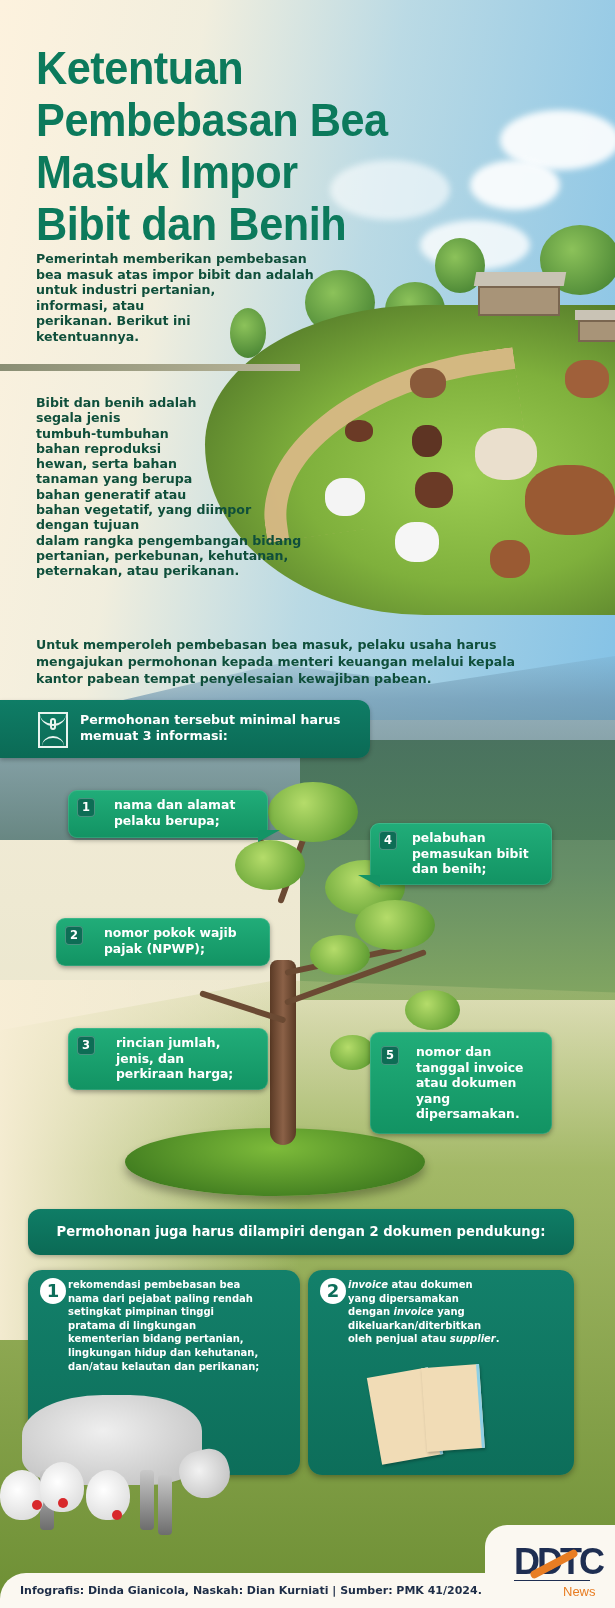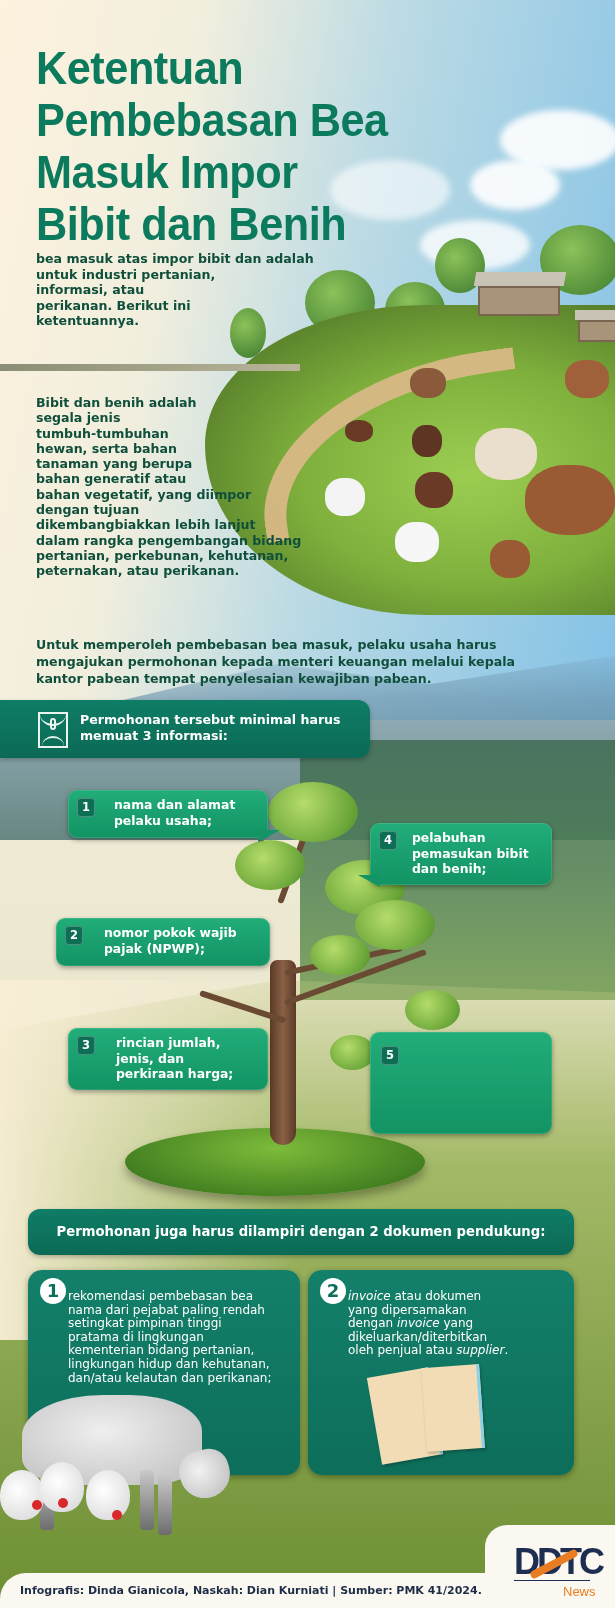--- a/index.html
+++ b/index.html
@@ -62,21 +62,21 @@
   .bubble .txt div{white-space:nowrap}
   .tail-r{position:absolute;width:0;height:0;border-top:12px solid #139466;border-right:22px solid transparent}
   .tail-l{position:absolute;width:0;height:0;border-top:12px solid #139466;border-left:22px solid transparent}
   
   .docs-bar{position:absolute;left:28px;top:1209px;width:546px;height:46px;background:linear-gradient(180deg,#0f7d66,#0b6a55);
     border-radius:12px;box-shadow:0 2px 4px rgba(0,0,0,.25);color:#fff;font-weight:700;font-size:13.2px;line-height:46px;text-align:center;white-space:nowrap}
   .doc-card{position:absolute;top:1270px;height:205px;background:linear-gradient(180deg,#13806a,#0d6e5a);border-radius:14px;
     box-shadow:0 2px 6px rgba(0,0,0,.35)}
   .doc-num{position:absolute;left:12px;top:8px;width:26px;height:26px;border-radius:50%;background:#fff;color:#0d6e5a;
     font-weight:700;font-size:18px;line-height:26px;text-align:center}
-  .doc-text{position:absolute;left:40px;top:20px;color:#fff;font-size:12px;line-height:13.6px;font-weight:400}
+  .doc-text{position:absolute;left:40px;top:8px;color:#fff;font-size:10px;line-height:13.6px;font-weight:700}
   .doc-text div{white-space:nowrap}
   .doc-text i{font-style:italic}
   .paper{position:absolute;background:#f1dcb6;border-right:3px solid #8ed0e6;box-shadow:1px 2px 3px rgba(0,0,0,.25)}
   
   .cow{position:absolute;left:22px;top:1395px;width:180px;height:90px;background:radial-gradient(ellipse at 45% 40%,#efefef,#bcbcbc);border-radius:45% 40% 30% 30%}
   .cow-head{position:absolute;left:180px;top:1450px;width:50px;height:48px;background:radial-gradient(circle at 40% 40%,#f2f2f2,#b8b8b8);border-radius:40% 40% 50% 50%;transform:rotate(-15deg)}
   .cow-leg{position:absolute;width:14px;height:60px;background:linear-gradient(180deg,#c9c9c9,#6d6d6d);border-radius:4px}
   .hen{position:absolute;width:44px;height:50px;background:radial-gradient(circle at 40% 40%,#ffffff,#d4d4d4);border-radius:50% 50% 45% 45%}
   .comb{position:absolute;width:10px;height:10px;background:#d8282b;border-radius:50%}
   .footer{position:absolute;left:0;top:1573px;width:615px;height:35px;background:#fbf8f1;border-radius:26px 0 0 0}
@@ -125,38 +125,39 @@
 </div>
 
 <div class="title">
   <div>Ketentuan</div>
   <div>Pembebasan Bea</div>
   <div>Masuk Impor</div>
   <div>Bibit dan Benih</div>
 </div>
 
 <div class="intro">
+  <div class="intro-line">Pemerintah memberikan pembebasan</div>
   <div class="intro-line">bea masuk atas impor bibit dan adalah</div>
   <div class="intro-line">untuk industri pertanian,</div>
   <div class="intro-line">informasi, atau</div>
   <div class="intro-line">perikanan. Berikut ini</div>
   <div class="intro-line">ketentuannya.</div>
 </div>
 <div class="hr-band"></div>
 
 <div class="def">
   <div>Bibit dan benih adalah</div>
   <div>segala jenis</div>
   <div>tumbuh-tumbuhan</div>
+  <div>bahan reproduksi</div>
   <div>hewan, serta bahan</div>
   <div>tanaman yang berupa</div>
   <div>bahan generatif atau</div>
   <div>bahan vegetatif, yang diimpor</div>
   <div>dengan tujuan</div>
-  <div>dikembangbiakkan lebih lanjut</div>
   <div>dalam rangka pengembangan bidang</div>
   <div>pertanian, perkebunan, kehutanan,</div>
   <div>peternakan, atau perikanan.</div>
 </div>
 
 <div class="procedure">
   <div>Untuk memperoleh pembebasan bea masuk, pelaku usaha harus</div>
   <div>mengajukan permohonan kepada menteri keuangan melalui kepala</div>
   <div>kantor pabean tempat penyelesaian kewajiban pabean.</div>
 </div>
@@ -185,21 +186,21 @@
   <div class="foliage" style="left:355px;top:900px;width:80px;height:50px"></div>
   <div class="foliage" style="left:405px;top:990px;width:55px;height:40px"></div>
   <div class="foliage" style="left:310px;top:935px;width:60px;height:40px"></div>
   <div class="foliage" style="left:330px;top:1035px;width:45px;height:35px"></div>
 </div>
 
 <div class="bubble" style="left:68px;top:790px;width:200px;height:48px">
   <div class="num" style="left:9px;top:8px">1</div>
   <div class="txt" style="left:46px;top:7px">
     <div>nama dan alamat</div>
-    <div>pelaku usaha;</div>
+    <div>pelaku berupa;</div>
   </div>
   <div class="tail-r" style="left:190px;top:40px"></div>
 </div>
 
 <div class="bubble" style="left:370px;top:823px;width:182px;height:62px">
   <div class="num" style="left:9px;top:8px">4</div>
   <div class="txt" style="left:42px;top:7px">
     <div>pelabuhan</div>
     <div>pemasukan bibit</div>
     <div>dan benih;</div>
@@ -219,20 +220,27 @@
   <div class="num" style="left:9px;top:8px">3</div>
   <div class="txt" style="left:48px;top:7px">
     <div>rincian jumlah,</div>
     <div>jenis, dan</div>
     <div>perkiraan harga;</div>
   </div>
 </div>
 
 <div class="bubble" style="left:370px;top:1032px;width:182px;height:102px">
   <div class="num" style="left:11px;top:14px">5</div>
+  <div class="txt" style="left:46px;top:12px">
+    <div>nomor dan</div>
+    <div>tanggal invoice</div>
+    <div>atau dokumen</div>
+    <div>yang</div>
+    <div>dipersamakan.</div>
+  </div>
 </div>
 
 <div class="docs-bar">Permohonan juga harus dilampiri dengan 2 dokumen pendukung:</div>
 
 <div class="doc-card" style="left:28px;width:272px">
   <div class="doc-num">1</div>
   <div class="doc-text">
     <div>rekomendasi pembebasan bea</div>
     <div>nama dari pejabat paling rendah</div>
     <div>setingkat pimpinan tinggi</div>

